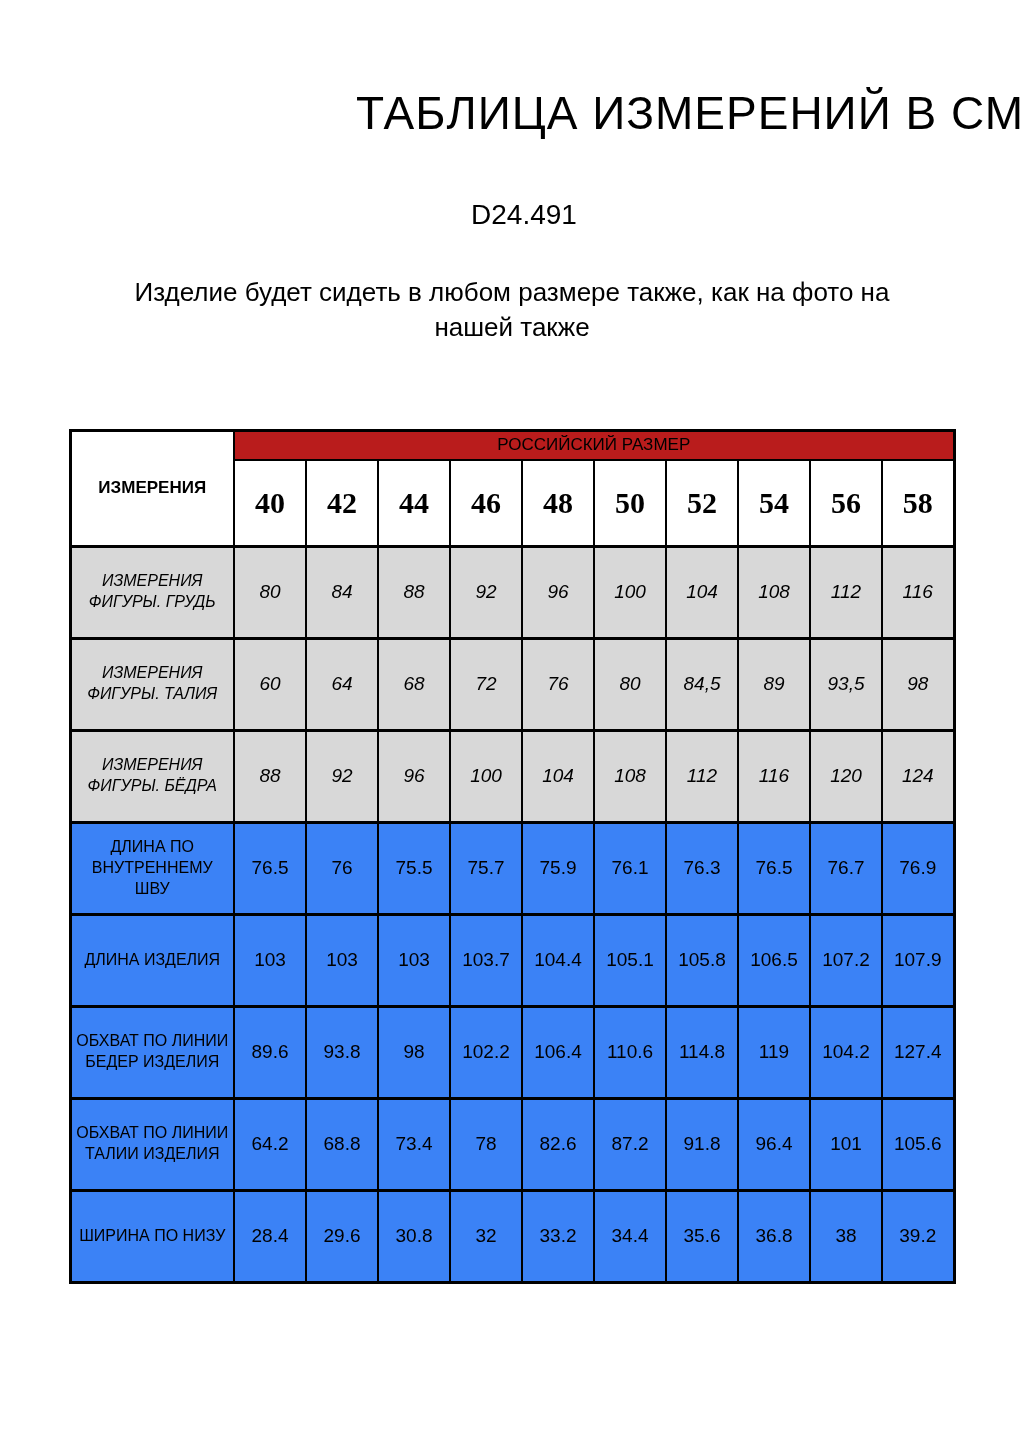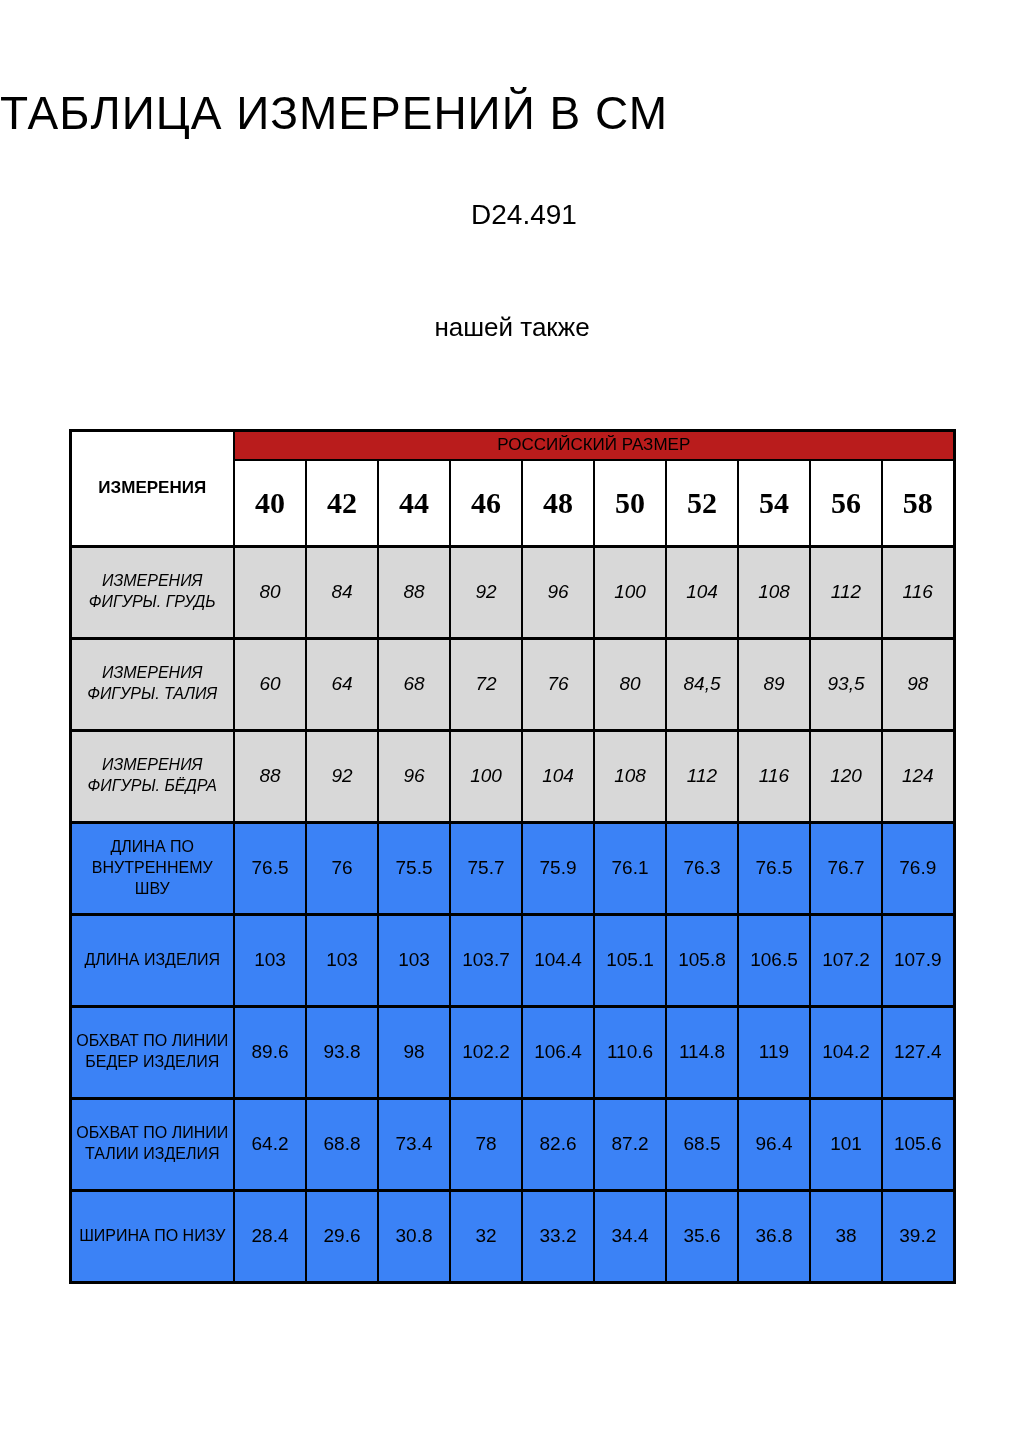--- a/index.html
+++ b/index.html
@@ -15,21 +15,21 @@
     -webkit-font-smoothing: antialiased;
   }
   .page {
     box-sizing: border-box;
     width: 1024px;
     min-height: 1448px;
     padding-top: 88px;
   }
   .title {
     margin: 0;
-    text-align: left;
+    text-align: right;
     font-size: 46px;
     font-weight: 400;
     letter-spacing: 1px;
     line-height: 1.1;
   }
   .model-code {
     margin-top: 60px;
     text-align: center;
     font-size: 28px;
     font-weight: 400;
@@ -101,21 +101,21 @@
 </style>
 </head>
 <body>
 
 <div class="page">
 
   <h1 class="title">ТАБЛИЦА ИЗМЕРЕНИЙ В СМ</h1>
 
   <div class="model-code">D24.491</div>
 
-  <p class="note"><br><span>нашей также</span></p>
+  <p class="note"><span>Изделие будет сидеть в любом размере также, как на фото на</span><br><span>нашей также</span></p>
 
   <table class="measurements">
     <colgroup id="cols">
         <col style="width: 164px;">
         <col style="width: 72px;">
         <col style="width: 72px;">
         <col style="width: 72px;">
         <col style="width: 72px;">
         <col style="width: 72px;">
         <col style="width: 72px;">
@@ -222,21 +222,21 @@
           <td>127.4</td>
         </tr>
         <tr class="product">
           <th class="rowlabel">ОБХВАТ ПО ЛИНИИ ТАЛИИ ИЗДЕЛИЯ</th>
           <td>64.2</td>
           <td>68.8</td>
           <td>73.4</td>
           <td>78</td>
           <td>82.6</td>
           <td>87.2</td>
-          <td>68.5</td>
+          <td>91.8</td>
           <td>96.4</td>
           <td>101</td>
           <td>105.6</td>
         </tr>
         <tr class="product">
           <th class="rowlabel">ШИРИНА ПО НИЗУ</th>
           <td>28.4</td>
           <td>29.6</td>
           <td>30.8</td>
           <td>32</td>

